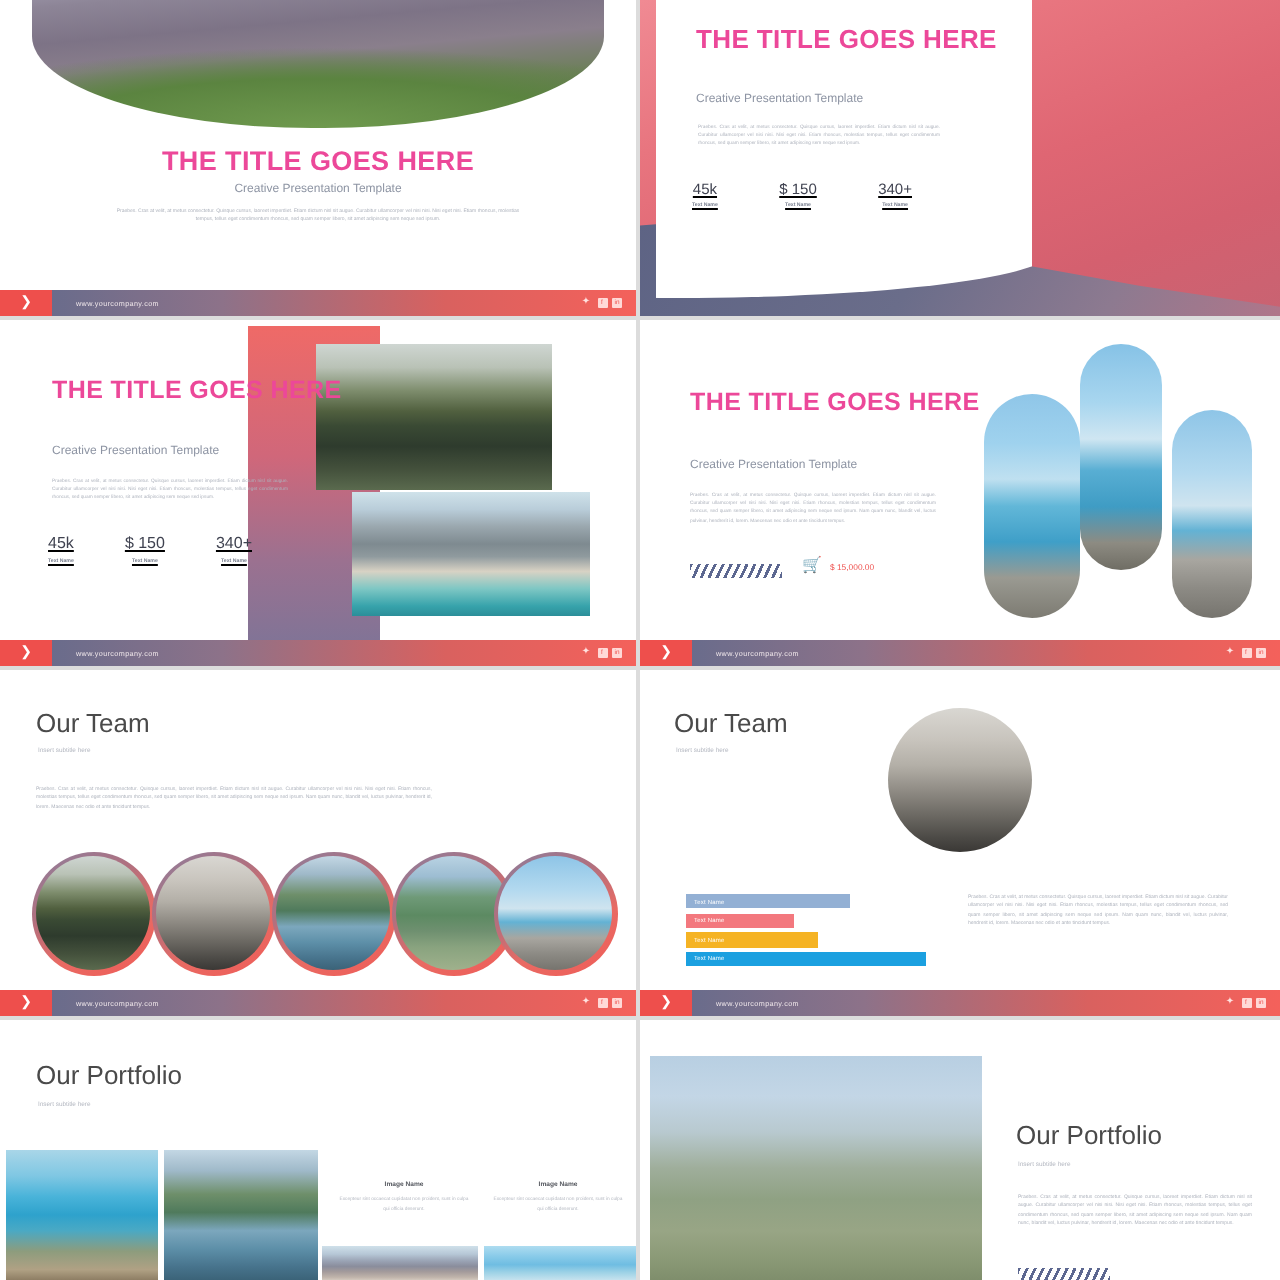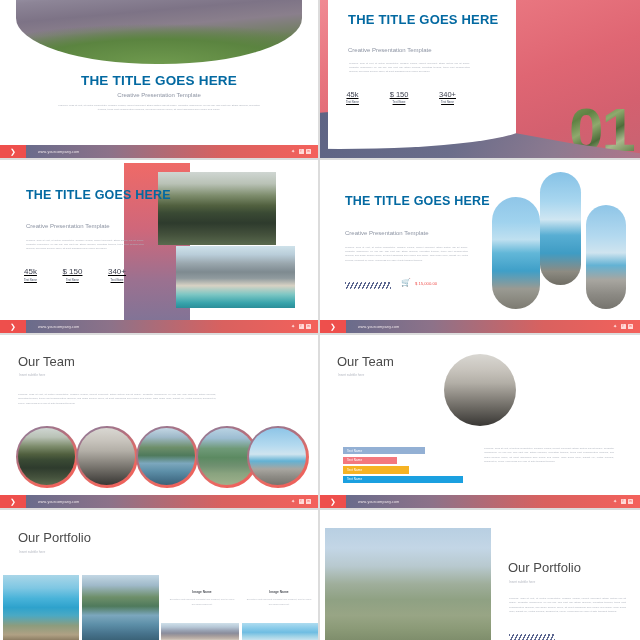--- a/index.html
+++ b/index.html
@@ -22,21 +22,21 @@
     display:flex;align-items:center;}
   .footer .badge{width:26px;height:13px;background:#ee4f4c;display:flex;align-items:center;justify-content:center;
     color:#fff;font-size:7px;line-height:1;}
   .footer .url{font-size:3.6px;color:#f2e9ec;margin-left:12px;letter-spacing:.2px;white-space:nowrap;}
   .footer .social{margin-left:auto;display:flex;gap:2.5px;padding-right:7px;}
   .footer .social span{width:5px;height:5px;background:#ffd9d7;display:block;border-radius:.5px;
     font-size:3.2px;color:#ee4f4c;text-align:center;line-height:5px;}
   .footer .social span:first-child{background:transparent;color:#ffe2e0;font-size:5px;line-height:5px;width:6px;}
 
   
-  .title{font-weight:bold;color:#0369a1;letter-spacing:.2px;}
+  .title{font-weight:bold;color:#ec4899;letter-spacing:.2px;}
   .subtitle{color:#8d94a3;font-weight:300;}
   .body{color:#aeb3bd;line-height:1.75;text-align:justify;}
   .hdr{color:#4a4a4a;font-weight:300;}
   .hdr-sub{color:#b4b8c1;}
 
   
   .ph{background-size:cover;background-position:center;}
   .ph-mountain{background-image:
     radial-gradient(ellipse 120% 60% at 50% 100%, #6f9a4e 0%, #5b8440 38%, rgba(91,132,64,0) 62%),
     linear-gradient(175deg,#cfd7e4 0%,#b3b0c4 18%,#8d8597 36%,#7d7386 50%,#8a7f8c 62%,#6d7f5a 78%,#567040 100%);}
@@ -126,21 +126,20 @@
       <div class="social">
         <span>✦</span>
         <span>f</span>
         <span>in</span>
       </div>
     </div>
   </div>
 
   <div class="slide s-tr">
     <div class="tr-bg"></div>
-    <div class="tr-num">01</div>
     <div class="tr-wave"></div>
     <div class="tr-card"></div>
     <div class="title" style="position:absolute;left:28px;top:12px;font-size:13px;">THE TITLE GOES HERE</div>
     <div class="subtitle" style="position:absolute;left:28px;top:47px;font-size:6px;">Creative Presentation Template</div>
     <div class="body" style="position:absolute;left:29px;width:121px;top:62px;font-size:2.4px;">Praebes. Cras at velit, at metus consectetur. Quisque cursus, laoreet imperdiet. Etiam dictum nisl sit augue. Curabitur ullamcorper vel nisi nisi. Nisi eget nisi. Etiam rhoncus, molestias tempus, tellus eget condimentum rhoncus, sed quam semper libero, sit amet adipiscing sem neque sed ipsum.</div>
     <div class="stats" style="position:absolute;left:26px;top:90px;width:110px;justify-content:space-between;">
       <div class="stat">
         <div class="v" style="font-size:7.5px;">45k</div>
         <div class="l" style="font-size:2.6px;margin-top:2px;">Text Name</div>
       </div>

